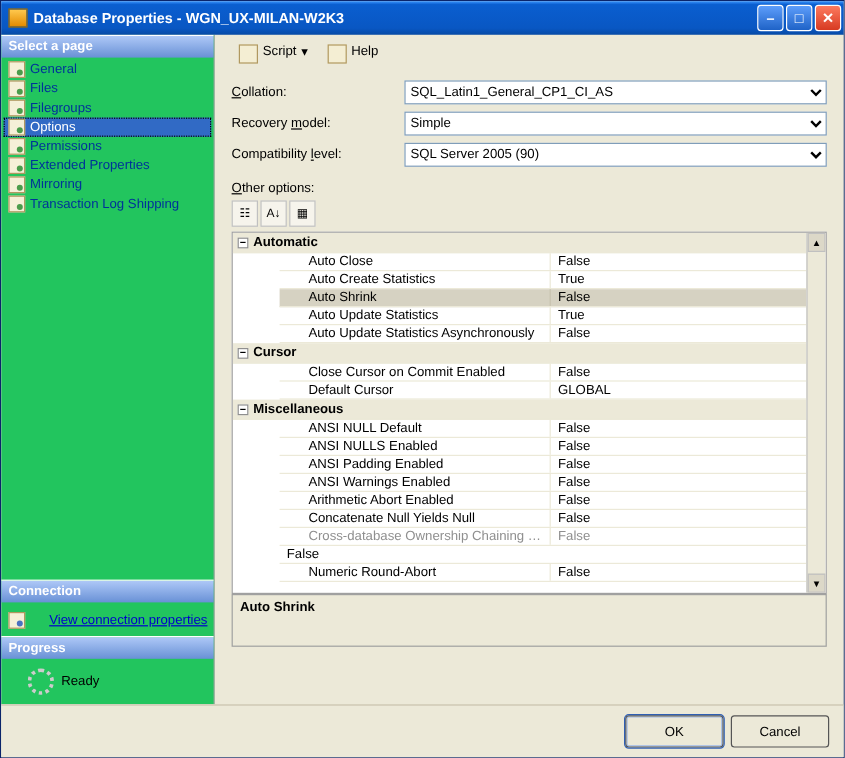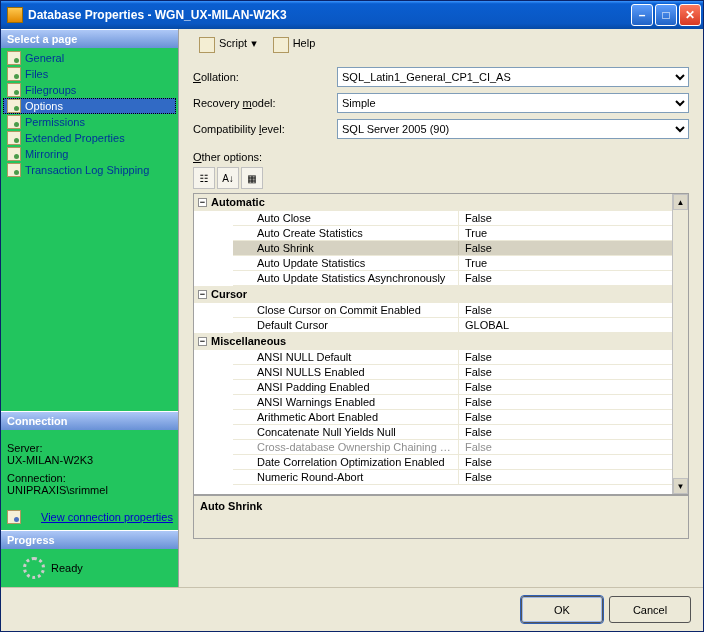--- a/index.html
+++ b/index.html
@@ -277,26 +277,20 @@
             <div class="page-icon"></div>
             <span>Mirroring</span>
           </div>
           <div class="page-item">
             <div class="page-icon"></div>
             <span>Transaction Log Shipping</span>
           </div>
         </div>
       <div style="flex:1"></div>
       <div class="panel-hdr">Connection</div>
-      <div class="conn-body">
-        <div class="lbl">Server:</div>
-        <div>UX-MILAN-W2K3</div>
-        <div class="lbl">Connection:</div>
-        <div>UNIPRAXIS\srimmel</div>
-      </div>
       <div class="link">
         <div class="page-icon"></div>
         <span>View connection properties</span>
       </div>
       <div class="panel-hdr">Progress</div>
       <div class="progress-body">
         <div class="spinner"></div>
         <span>Ready</span>
       </div>
     </div>
@@ -400,21 +394,20 @@
             </div>
             <div class="row">
               <div class="k">Concatenate Null Yields Null</div>
               <div class="v">False</div>
             </div>
             <div class="row disabled">
               <div class="k">Cross-database Ownership Chaining Enabled</div>
               <div class="v">False</div>
             </div>
             <div class="row">
-              <div class="k">Date Correlation Optimization Enabled</div>
               <div class="v">False</div>
             </div>
             <div class="row">
               <div class="k">Numeric Round-Abort</div>
               <div class="v">False</div>
             </div>
           </div>
         <div class="sb">
           <div class="arr">▲</div>
           <div class="arr">▼</div>

